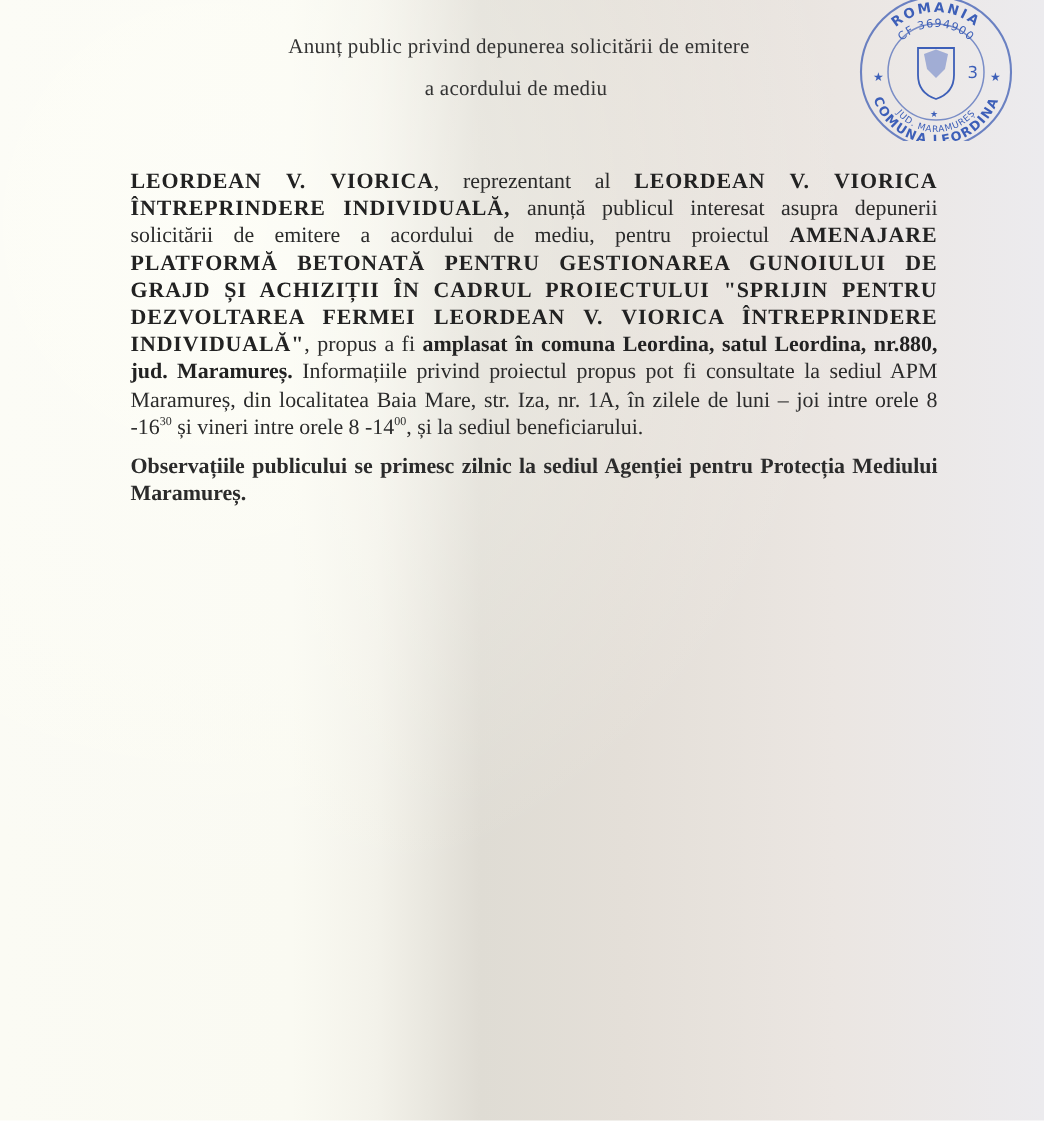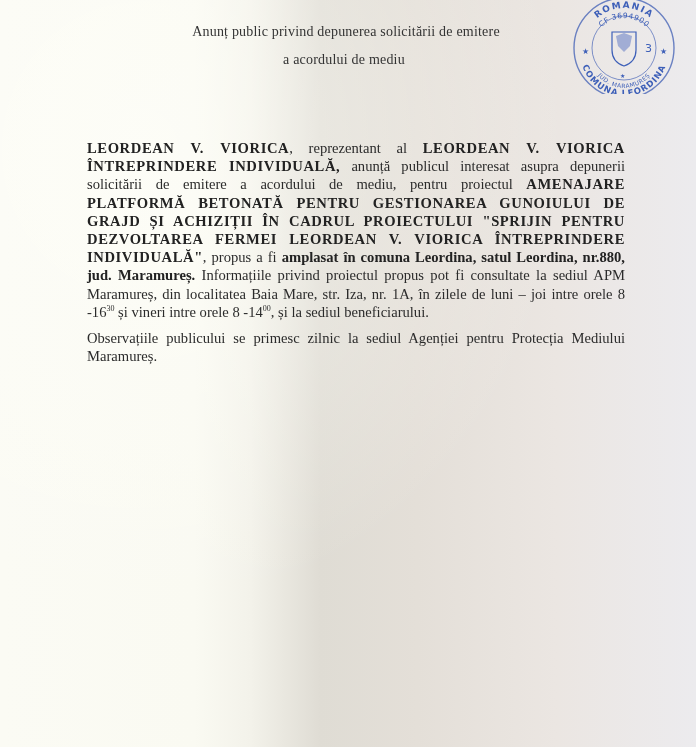--- a/index.html
+++ b/index.html
@@ -18,24 +18,23 @@
   .title {
     position: absolute; left: 0; width: 696px; text-align: center;
     font-size: 14px; color: #333; letter-spacing: 0.2px;
   }
   .title.l1 { top: 24px; left: -2px; }
   .title.l2 { top: 52px; left: -4px; }
   .body-text {
     position: absolute; left: 87px; width: 538px;
     font-size: 14.6px; line-height: 18.2px; text-align: justify;
     color: #2b2b2b;
-    margin-top: 27px;
   }
   .p1 { top: 112px; }
-  .p2 { top: 302px; }
+  .p2 { top: 302px; font-weight: bold; }
   .b { font-weight: bold; color: #222; letter-spacing: 0.6px; }
   .b2 { font-weight: bold; color: #222; }
   sup { font-size: 8px; line-height: 0; vertical-align: super; }
   .stamp {
     position: absolute; left: 562px; top: -4px; width: 124px; height: 98px;
   }
 </style>
 </head>
 <body>
 

